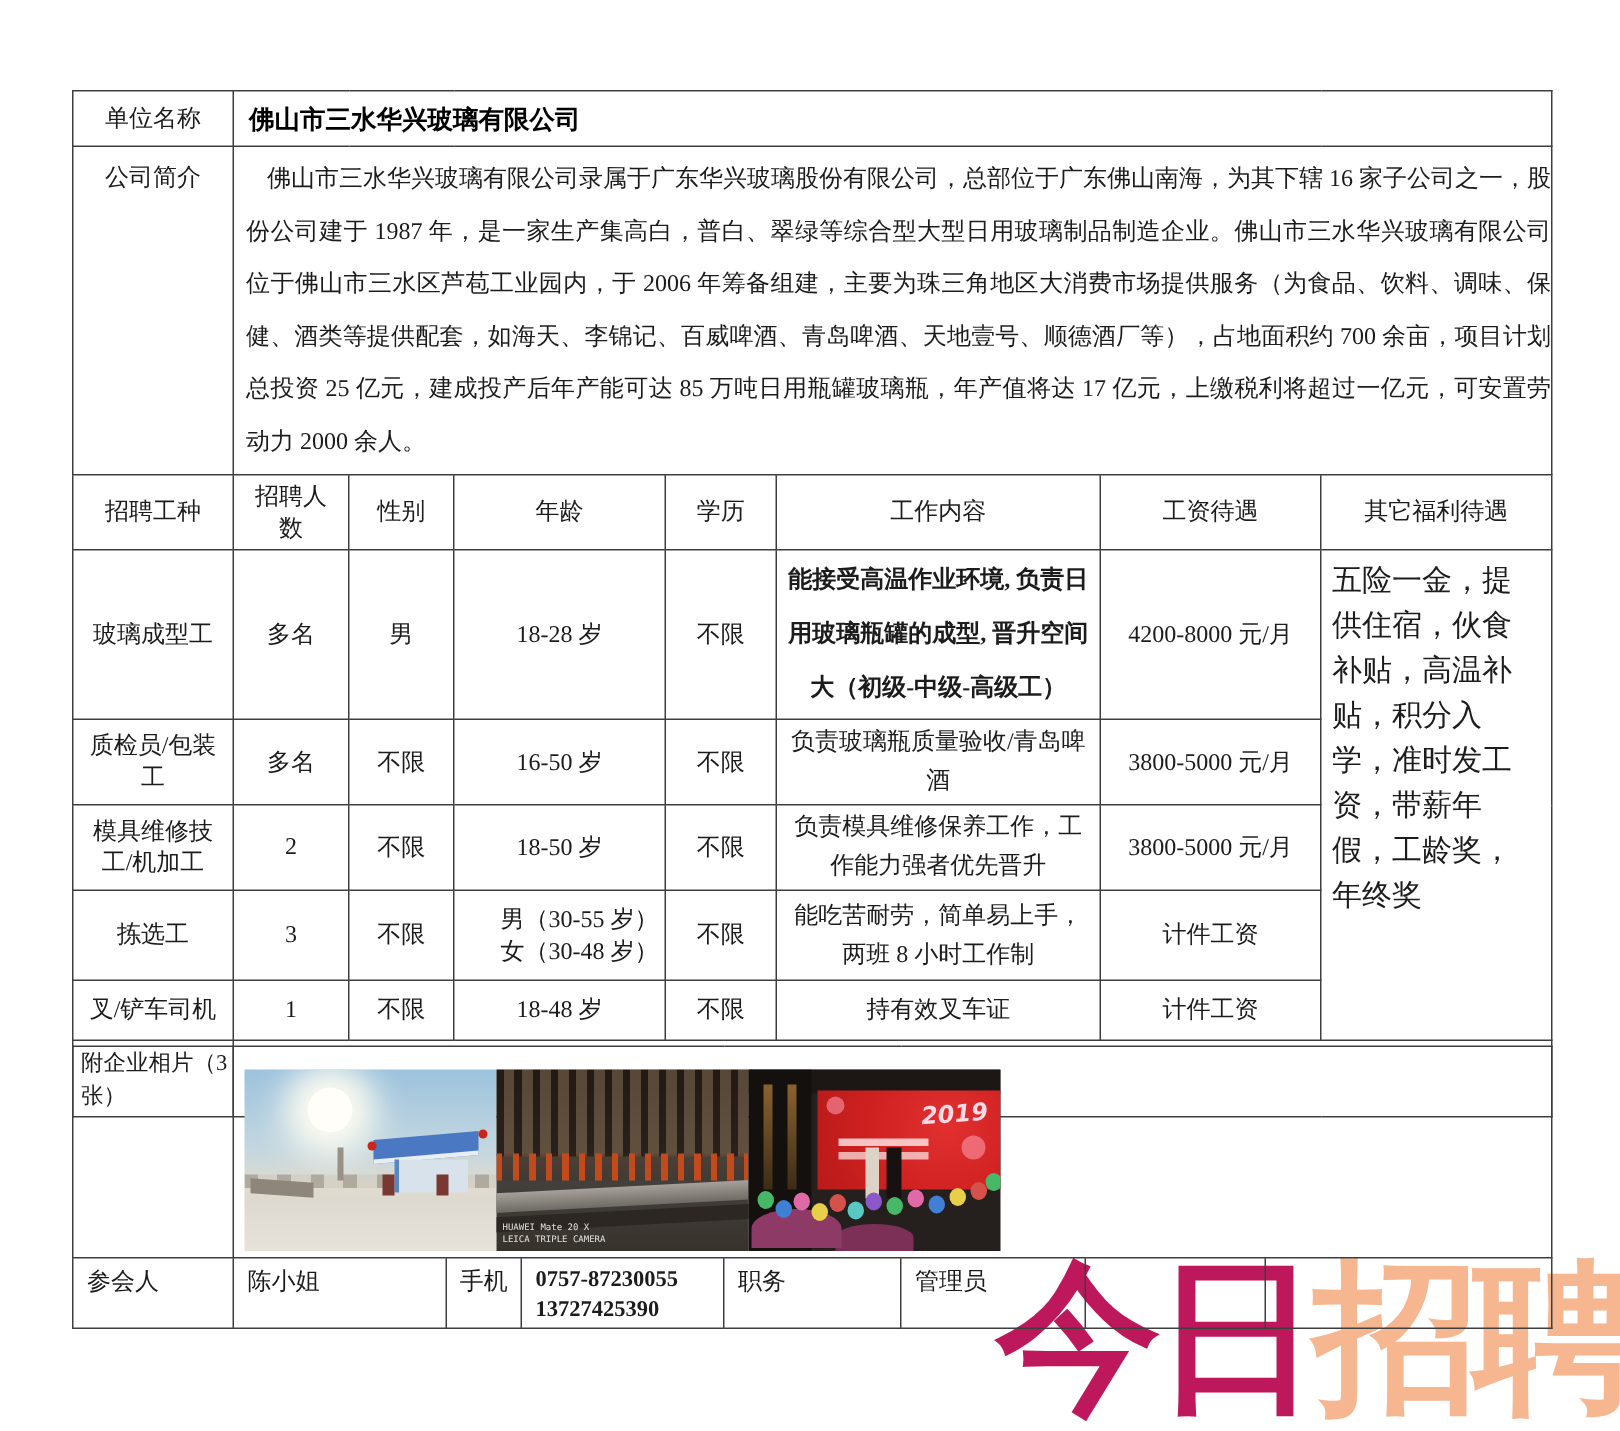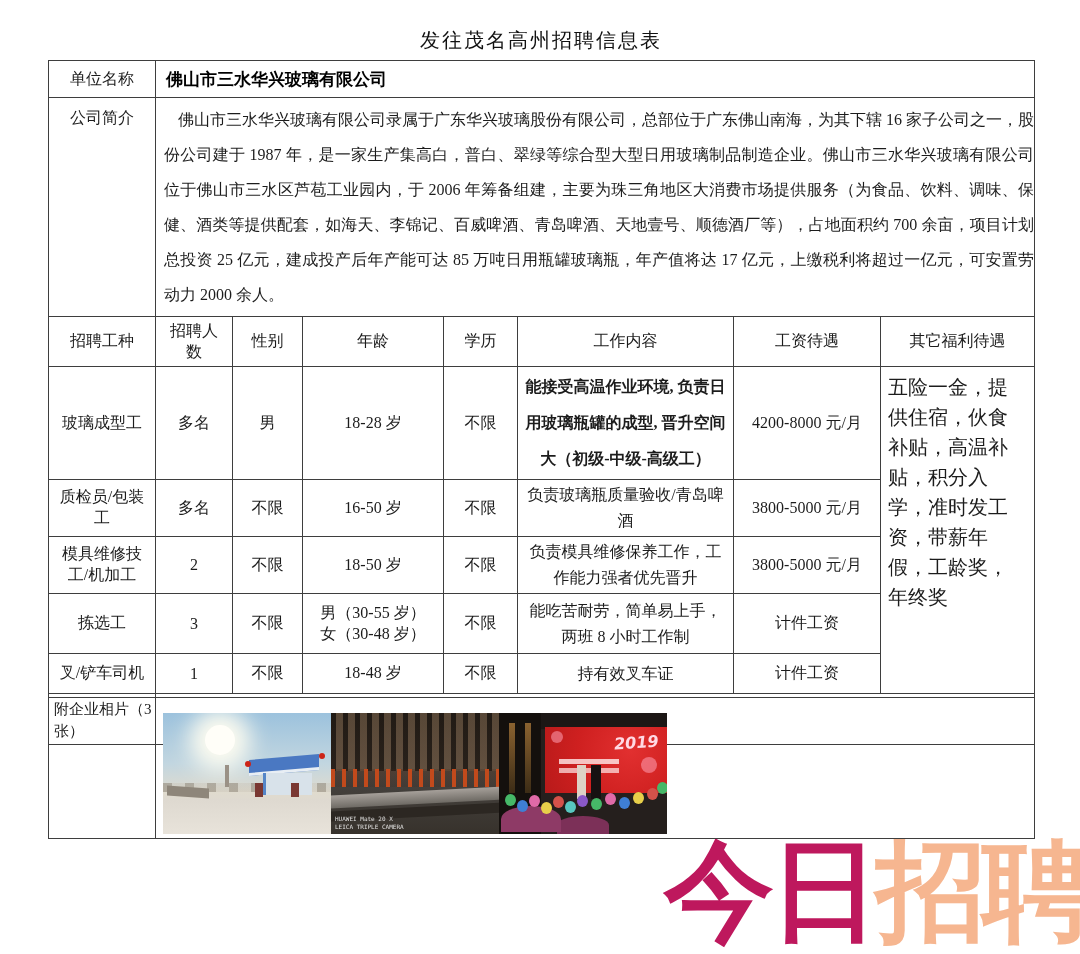--- a/index.html
+++ b/index.html
@@ -19,21 +19,21 @@
   }
   #table-main{ top:60px; }
   #table-bottom{ top:697px; }
   td{
     border:1px solid #3e3e3e; font-size:16px; vertical-align:middle;
     padding:2px 4px; text-align:center; overflow:hidden; background:transparent;
   }
   td.lbl{ text-align:center; }
   td.top{ vertical-align:top; }
   .bold{ font-weight:bold; color:#000; }
-  .pre{ white-space:pre-line; }
+  .pre{ white-space:pre-line;text-align:right; }
   td.company-name{ text-align:left; padding-left:10px; font-size:17px; }
   td.profile-cell{ text-align:justify; padding:4px 0 4px 8px; }
   .profile-p{ line-height:35px; text-indent:14px; font-size:16px; margin:0; }
   td.profile-lbl{ vertical-align:top; padding-top:10px; }
   td.duties{ line-height:26px; }
   td.duties-tall{ line-height:36px;font-weight:bold; }
   td.benefits-cell{
     vertical-align:top; text-align:left; font-size:20px; line-height:30px;
     padding:5px 7px;
   }
@@ -110,21 +110,20 @@
 </style>
 </head>
 <body>
 
 <div class="page">
 
   <div class="watermark">
     <span class="wm-gray">今日</span><span class="wm-orange">招聘</span>
   </div>
 
-  <div class="doc-title">发往茂名高州招聘信息表</div>
 
   <table class="sheet" id="table-main">
     <colgroup>
       <col style="width:107px">
         <col style="width:77px">
         <col style="width:70px">
         <col style="width:141px">
       <col style="width:74px">
         <col style="width:216px">
         <col style="width:147px">
@@ -269,16 +268,27 @@
           <div class="balloon" style="left:92px;bottom:24px;background:#46b868"></div>
           <div class="balloon" style="left:106px;bottom:29px;background:#e06aa8"></div>
           <div class="balloon" style="left:120px;bottom:25px;background:#3f7fd4"></div>
           <div class="balloon" style="left:134px;bottom:30px;background:#e8cf4a"></div>
           <div class="balloon" style="left:148px;bottom:34px;background:#d4524a"></div>
           <div class="balloon" style="left:158px;bottom:40px;background:#46b868"></div>
         </div>
 
       </td>
     </tr>
+    <tr style="height:42px">
+      <td class="contact">参会人</td>
+      <td class="contact">陈小姐</td>
+      <td class="contact" style="text-align:center;padding-left:4px">手机</td>
+      <td class="phone-val pre">0757-87230055
+13727425390</td>
+      <td class="contact">职务</td>
+      <td class="contact">管理员</td>
+      <td></td>
+      <td></td>
+    </tr>
   </tbody>
     </table>
 
 </div>
 
 </body></html>

